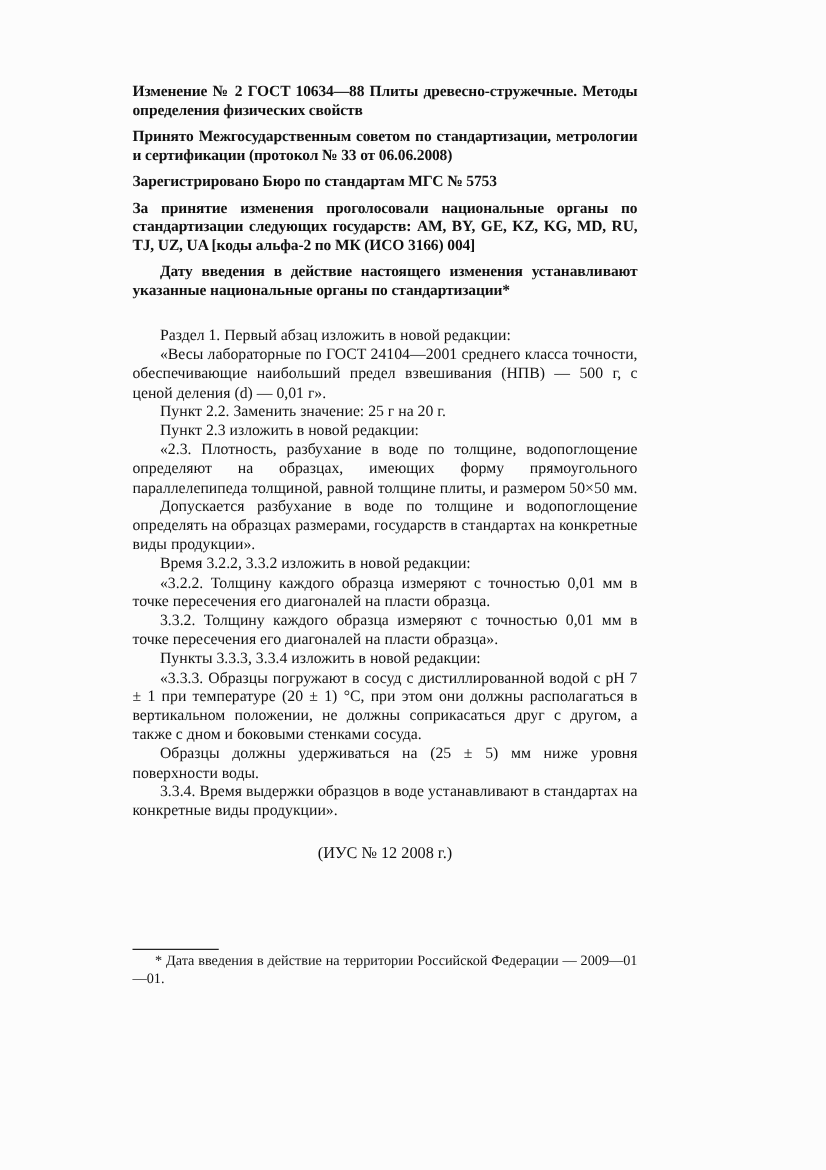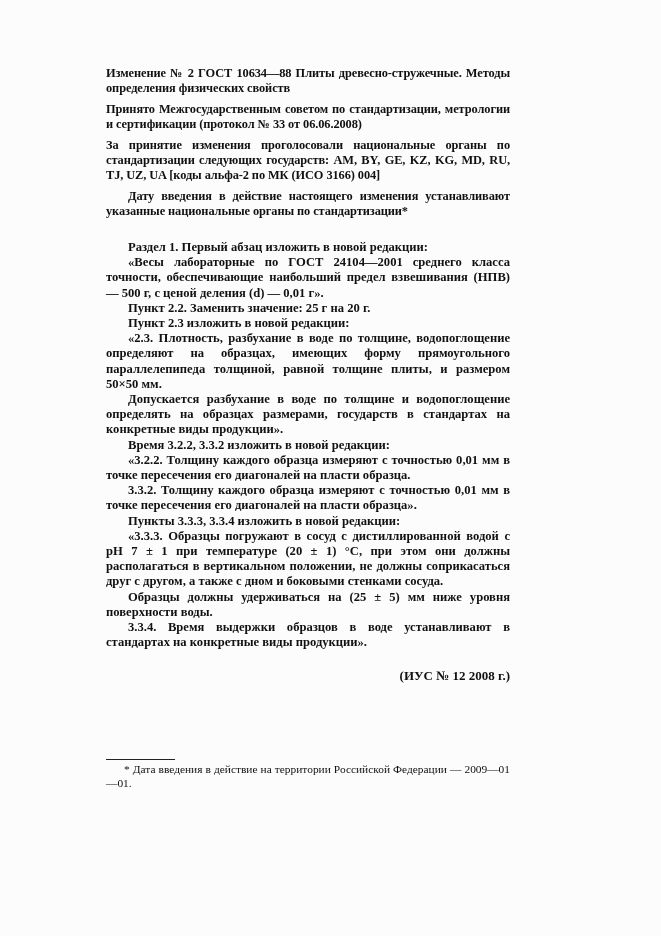--- a/index.html
+++ b/index.html
@@ -22,29 +22,28 @@
     line-height: 15px;
     text-align: justify;
     margin: 0 0 6px 0;
     letter-spacing: -0.1px;
   }
   .hdr.indent { text-indent: 22px; }
   .body {
     margin-top: 21px;
     font-size: 12.6px;
     line-height: 15.2px;
-    font-weight: bold;
   }
   .p {
     margin: 0;
     text-indent: 22px;
     text-align: justify;
   }
   .center {
-    text-align: right;
+    text-align: center;
     font-size: 13px;
     margin-top: 18px;
   }
   .footnote-rule {
     position: absolute;
     left: 106px; top: 759px;
     width: 69px; height: 1px;
     background: #222;
   }
   .footnote {
@@ -56,20 +55,21 @@
     text-indent: 18px;
     text-align: justify;
   }
 </style>
 </head>
 <body>
 
 <div class="page">
   <p class="hdr">Изменение № 2 ГОСТ 10634—88 Плиты древесно-стружечные. Методы определения физических свойств</p>
   <p class="hdr">Принято Межгосударственным советом по стандартизации, метрологии и сертификации (протокол № 33 от 06.06.2008)</p>
+  <p class="hdr">Зарегистрировано Бюро по стандартам МГС № 5753</p>
   <p class="hdr">За принятие изменения проголосовали национальные органы по стандартизации следующих государств: AM, BY, GE, KZ, KG, MD, RU, TJ, UZ, UA [коды альфа-2 по МК (ИСО 3166) 004]</p>
   <p class="hdr indent">Дату введения в действие настоящего изменения устанавливают указанные национальные органы по стандартизации*</p>
 
   <div class="body">
     <p class="p">Раздел 1. Первый абзац изложить в новой редакции:</p>
     <p class="p">«Весы лабораторные по ГОСТ 24104—2001 среднего класса точности, обеспечивающие наибольший предел взвешивания (НПВ) — 500 г, с ценой деления (d) — 0,01 г».</p>
     <p class="p">Пункт 2.2. Заменить значение: 25 г на 20 г.</p>
     <p class="p">Пункт 2.3 изложить в новой редакции:</p>
     <p class="p">«2.3. Плотность, разбухание в воде по толщине, водопоглощение определяют на образцах, имеющих форму прямоугольного параллелепипеда толщиной, равной толщине плиты, и размером 50×50 мм.</p>
     <p class="p">Допускается разбухание в воде по толщине и водопоглощение определять на образцах размерами, государств в стандартах на конкретные виды продукции».</p>

